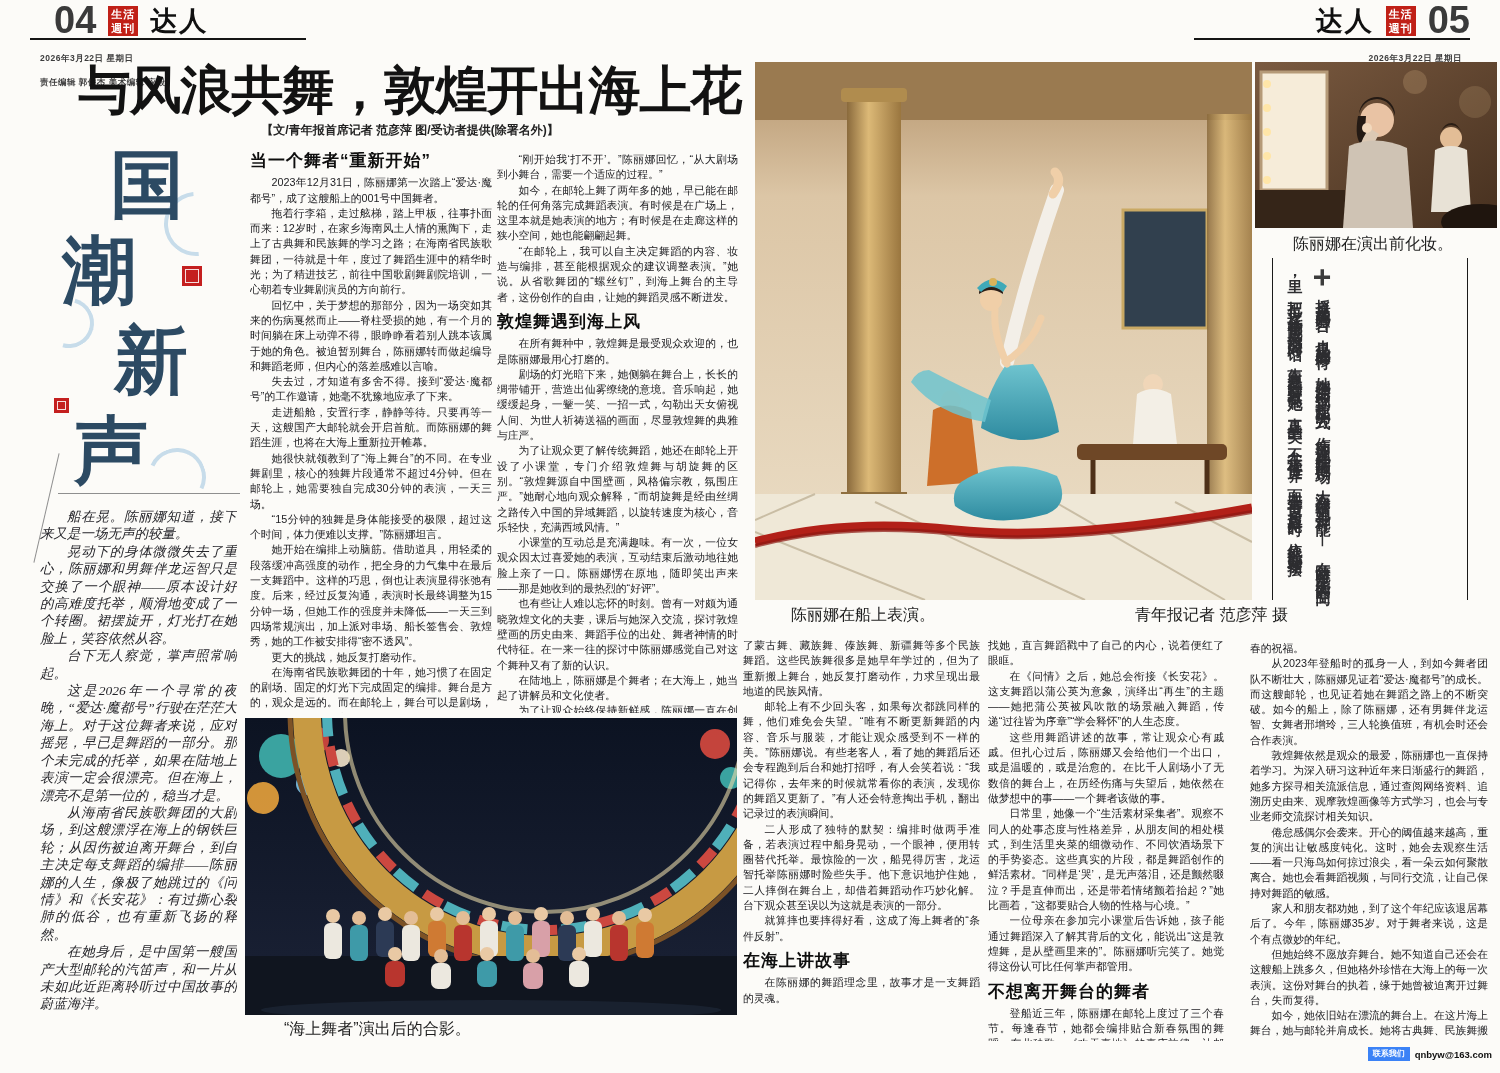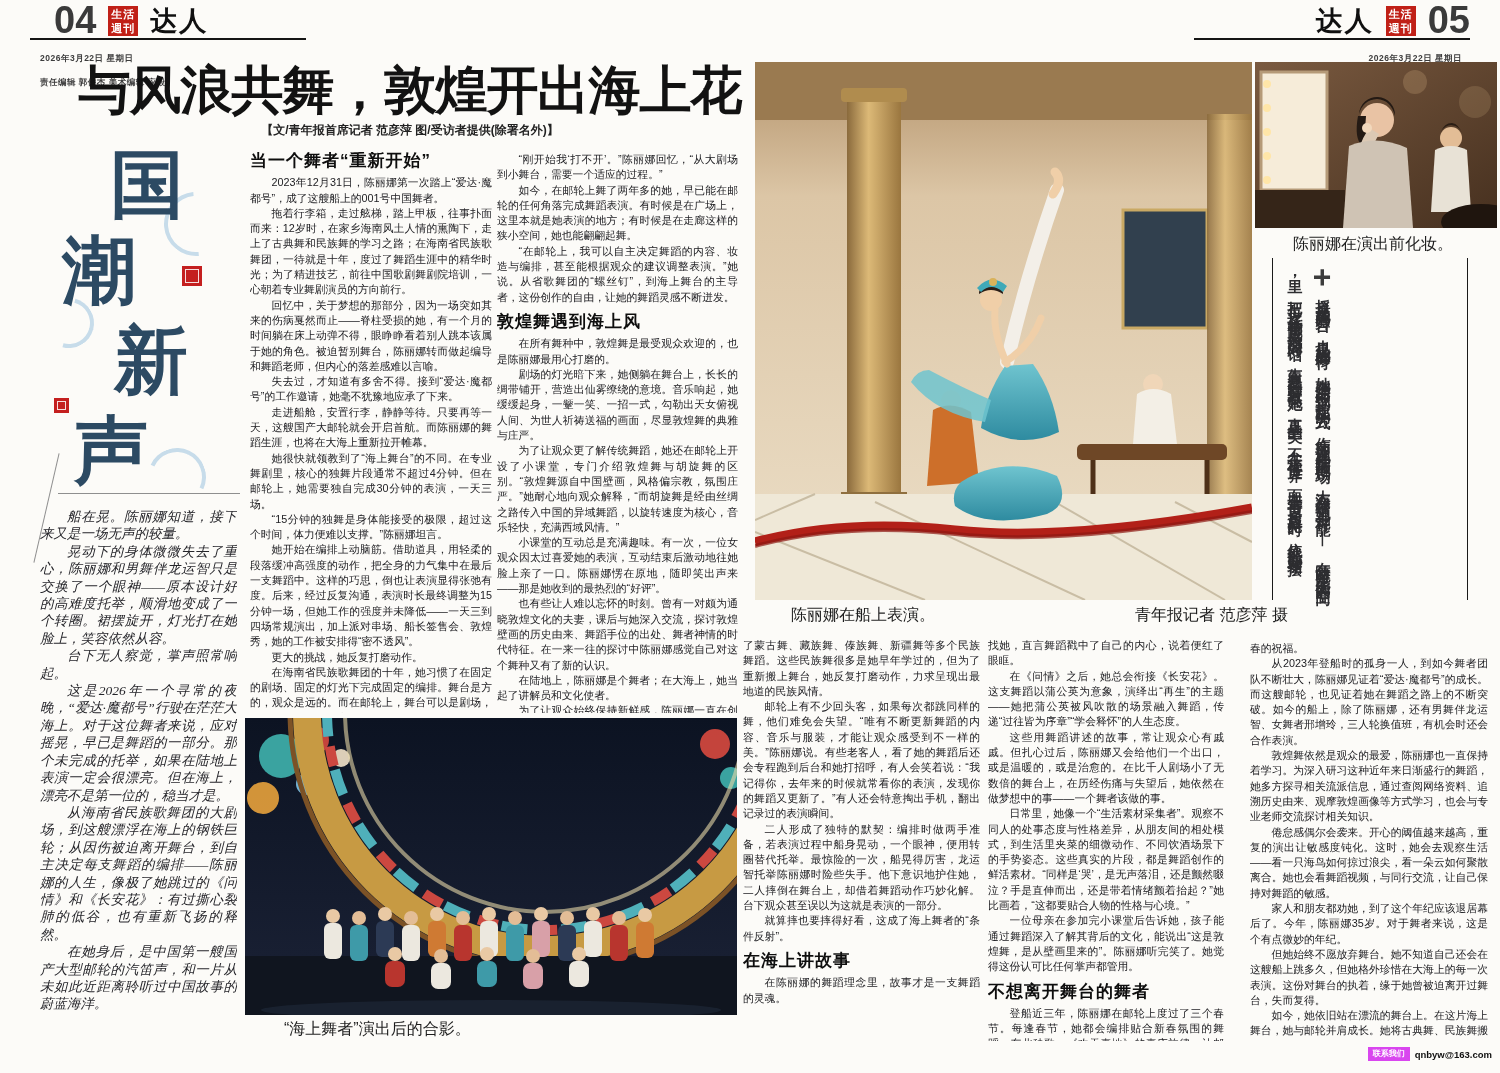--- a/index.html
+++ b/index.html
@@ -62,21 +62,21 @@
   .cap-makeup{left:1257px;top:234px;}
   
   .quote{position:absolute;left:1272px;top:258px;width:196px;height:342px;
          border-left:1px solid #1a1a1a;border-right:1px solid #1a1a1a;box-sizing:border-box;
          padding:10px 8px;}
   .quote-text{writing-mode:vertical-rl;height:100%;font-size:15px;line-height:28px;
               letter-spacing:3.2px;color:#2d2d30;font-weight:600;}
   .plus{font-size:32px;font-weight:900;color:#3c3c3c;letter-spacing:0;line-height:28px;}
   
   .footer{position:absolute;right:8px;bottom:12px;display:flex;align-items:center;gap:5px;}
-  .footer .chip{background:#d946ef;color:#fff;font-size:8px;font-weight:700;padding:2px 5px;line-height:10px;}
+  .footer .chip{background:#3b82f6;color:#fff;font-size:8px;font-weight:700;padding:2px 5px;line-height:10px;}
   .footer .mail{font-size:9.5px;font-weight:700;color:#111;}
 </style>
 </head>
 <body>
 
 <div class="sheet">
 
   <div class="mast mast-left">
     <div class="mast-row">
       <span class="pagenum">04</span>

